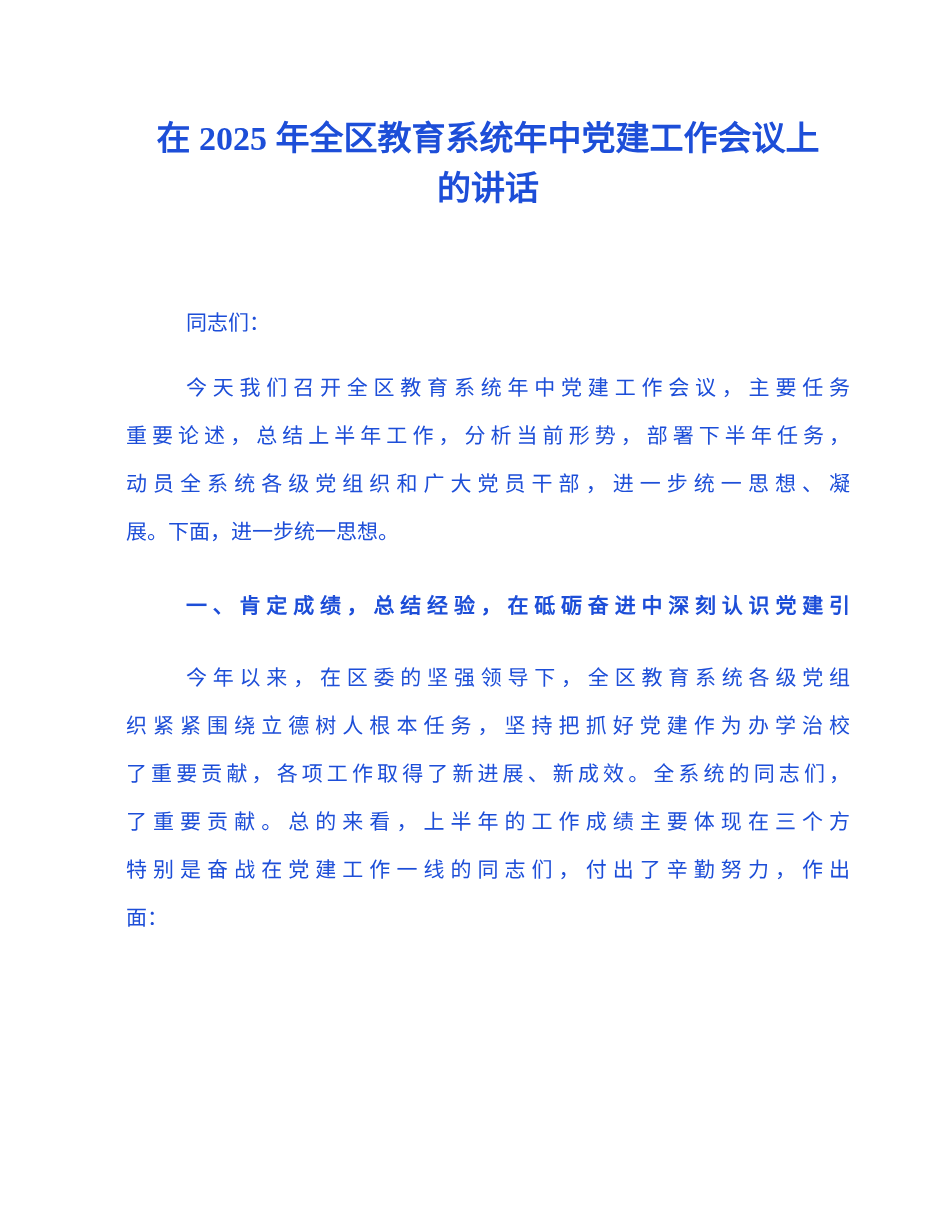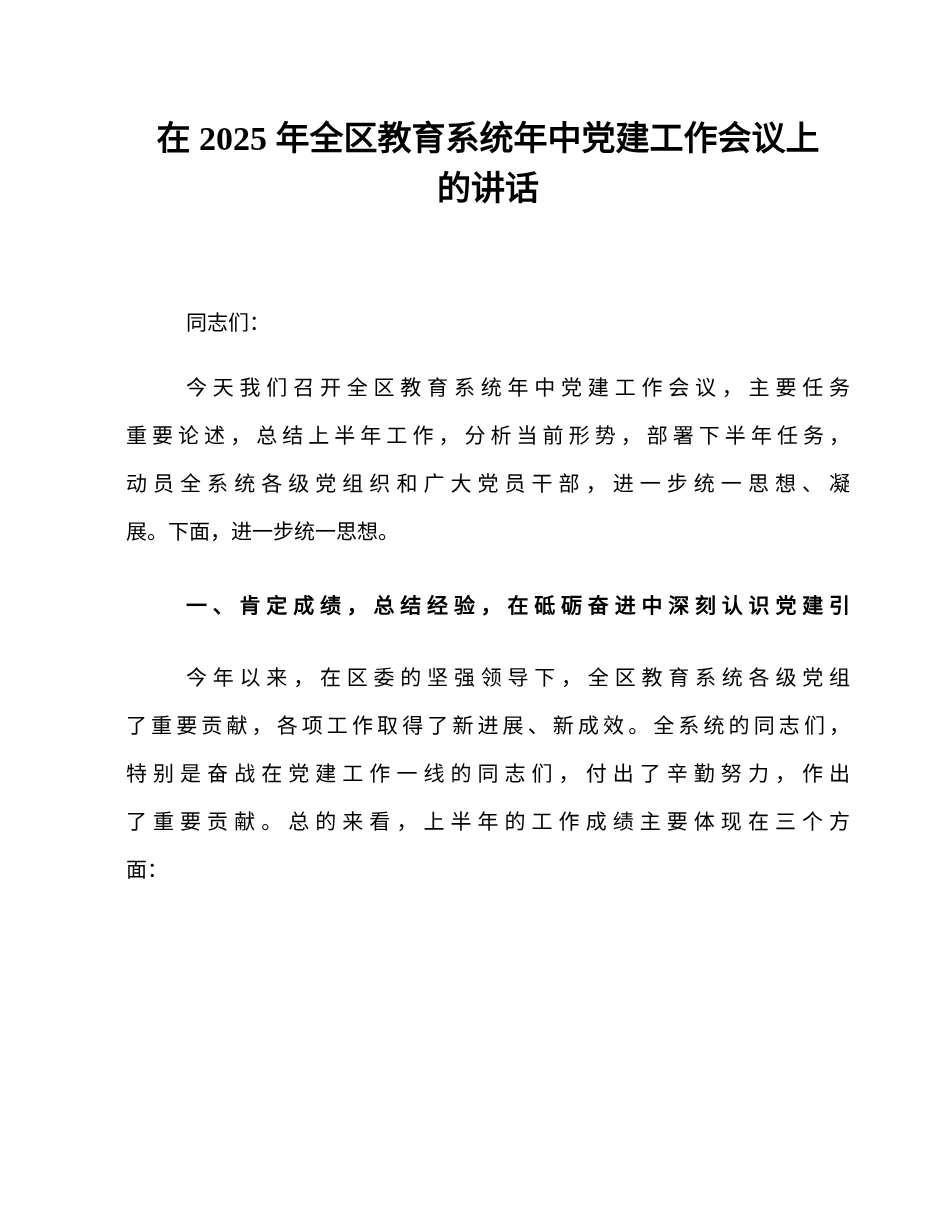--- a/index.html
+++ b/index.html
@@ -8,21 +8,21 @@
     background: #ffffff;
   }
   .page {
     position: relative;
     width: 950px;
     height: 1230px;
     box-sizing: border-box;
     background: #ffffff;
     padding: 114px 100px 0 126px;
     overflow: hidden;
-    color: #000000;
+    color: #1d4ed8;
   }
   
   .doc-title {
     font-family: "Liberation Serif", "DejaVu Serif", serif;
     font-weight: bold;
     font-size: 34px;
     line-height: 50px;
     text-align: center;
     margin: 0 0 85px 0;
   }
@@ -75,19 +75,20 @@
     <span class="line fill">动员全系统各级党组织和广大党员干部，进一步统一思想、凝</span>
     <span class="line last">展。下面，进一步统一思想。</span>
   </div>
 
   <div class="para heading">
     <span class="line fill indent">一、肯定成绩，总结经验，在砥砺奋进中深刻认识党建引</span>
   </div>
 
   <div class="para achievements">
     <span class="line fill indent">今年以来，在区委的坚强领导下，全区教育系统各级党组</span>
+    <span class="line fill">织紧紧围绕立德树人根本任务，坚持把抓好党建作为办学治校</span>
     <span class="line fill">了重要贡献，各项工作取得了新进展、新成效。全系统的同志们，</span>
+    <span class="line fill">了重要贡献。总的来看，上半年的工作成绩主要体现在三个方</span>
     <span class="line fill">特别是奋战在党建工作一线的同志们，付出了辛勤努力，作出</span>
-    <span class="line fill">了重要贡献。总的来看，上半年的工作成绩主要体现在三个方</span>
     <span class="line last">面：</span>
   </div>
 
 </div>
 
 </body></html>

